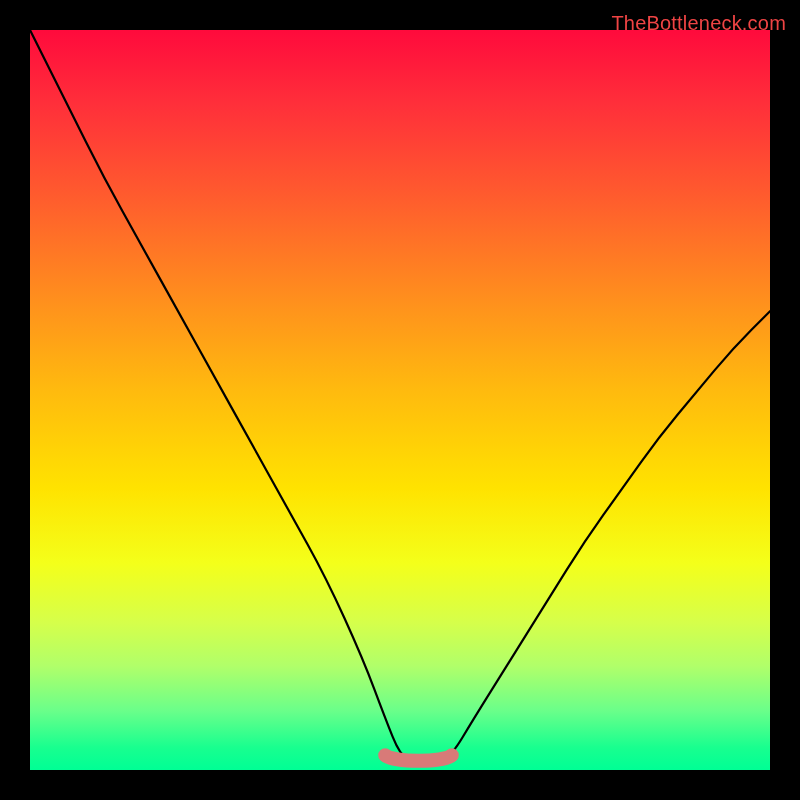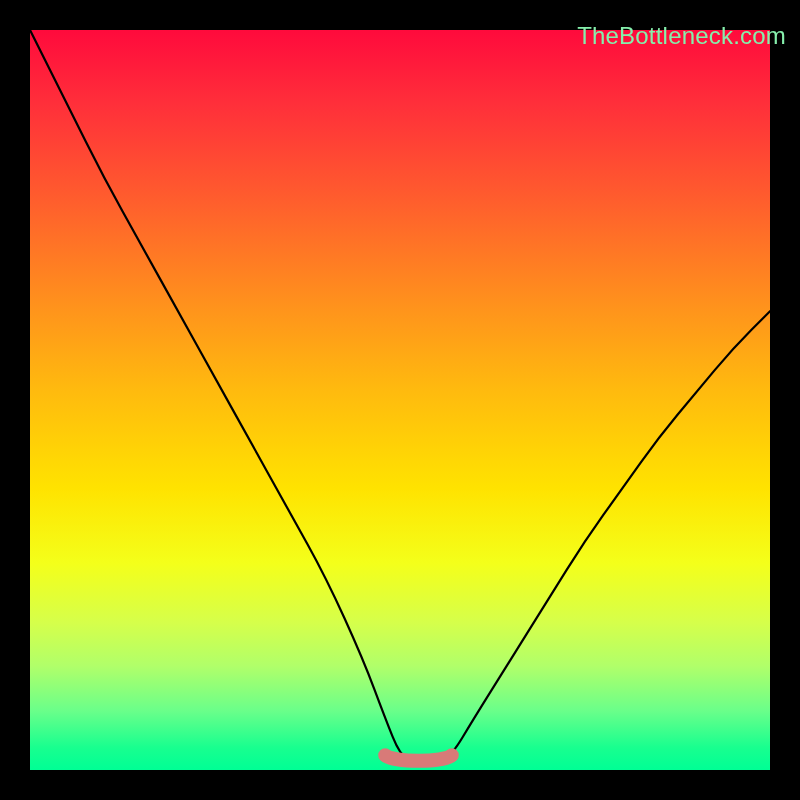--- a/index.html
+++ b/index.html
@@ -33,24 +33,24 @@
       #f4ff1a 72%,
       #d6ff4a 80%,
       #b0ff6a 86%,
       #6aff8a 92%,
       #18ff8f 97%,
       #00ff95 100%
     );
   }
   .watermark {
     position: absolute;
-    top: 22px;
+    top: 12px;
     right: 14px;
-    color: #86efac;
-    font-size: 24px;
+    color: #ef4444;
+    font-size: 20px;
     font-weight: 500;
     letter-spacing: 0.2px;
     user-select: none;
   }
   svg.curve {
     position: absolute;
     inset: 0;
     width: 100%;
     height: 100%;
     overflow: visible;

